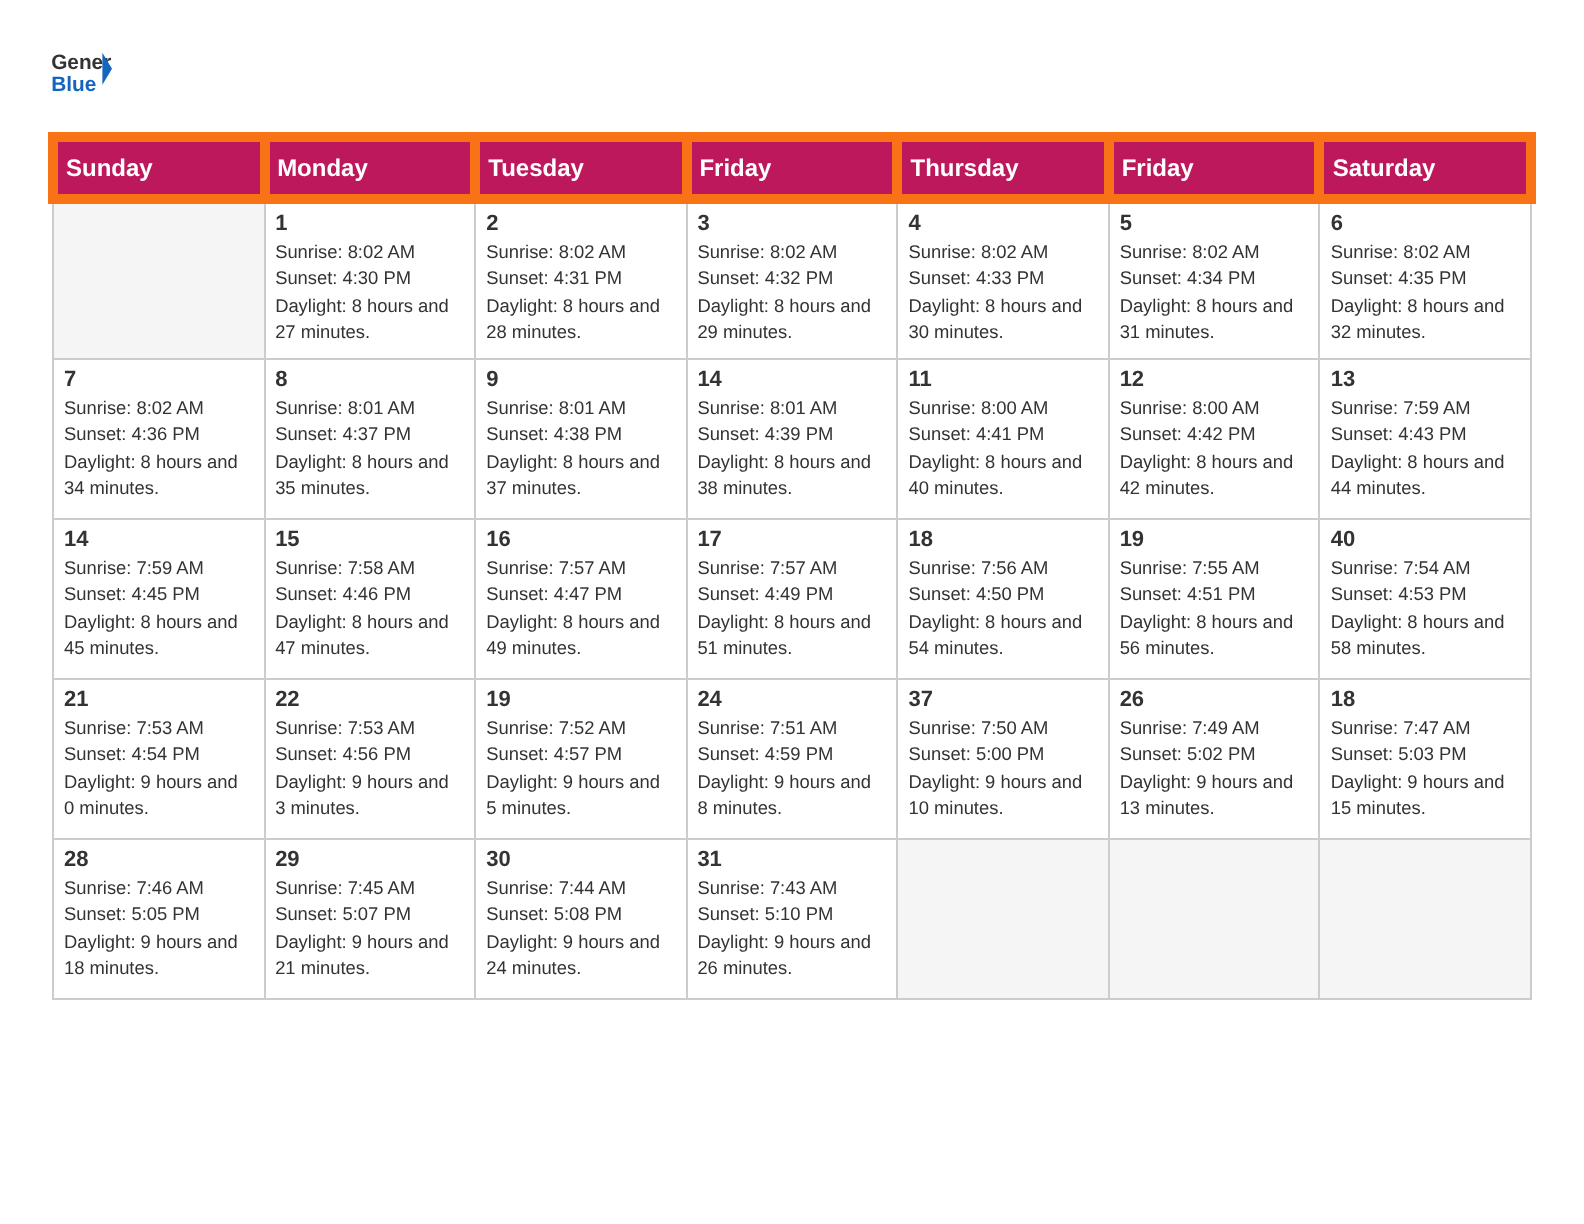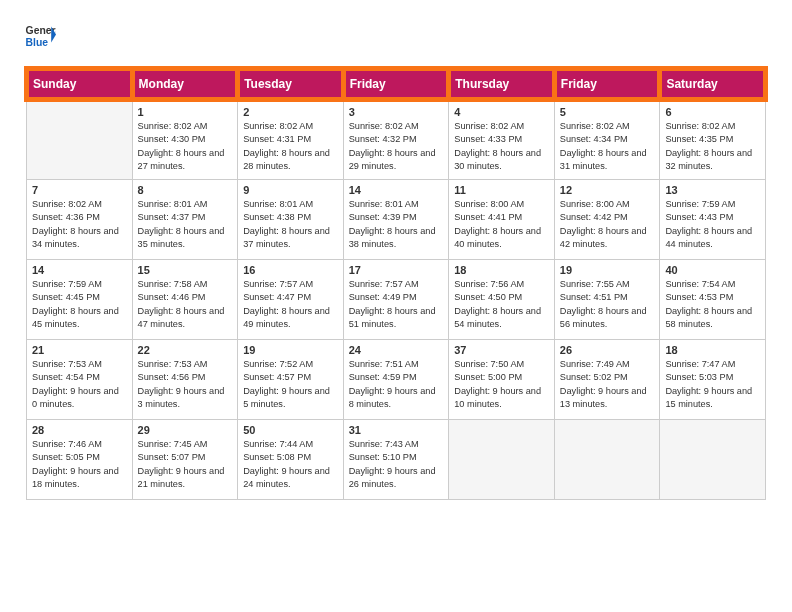--- a/index.html
+++ b/index.html
@@ -234,21 +234,21 @@
         <tr>
           <td>
             <span class="day-num">28</span>
             <div class="day-info">Sunrise: 7:46 AM<br>Sunset: 5:05 PM<br>Daylight: 9 hours and<br>18 minutes.</div>
           </td>
           <td>
             <span class="day-num">29</span>
             <div class="day-info">Sunrise: 7:45 AM<br>Sunset: 5:07 PM<br>Daylight: 9 hours and<br>21 minutes.</div>
           </td>
           <td>
-            <span class="day-num">50</span>
+            <span class="day-num">30</span>
             <div class="day-info">Sunrise: 7:44 AM<br>Sunset: 5:08 PM<br>Daylight: 9 hours and<br>24 minutes.</div>
           </td>
           <td>
             <span class="day-num">31</span>
             <div class="day-info">Sunrise: 7:43 AM<br>Sunset: 5:10 PM<br>Daylight: 9 hours and<br>26 minutes.</div>
           </td>
           <td class="empty"></td>
           <td class="empty"></td>
           <td class="empty"></td>
         </tr>

